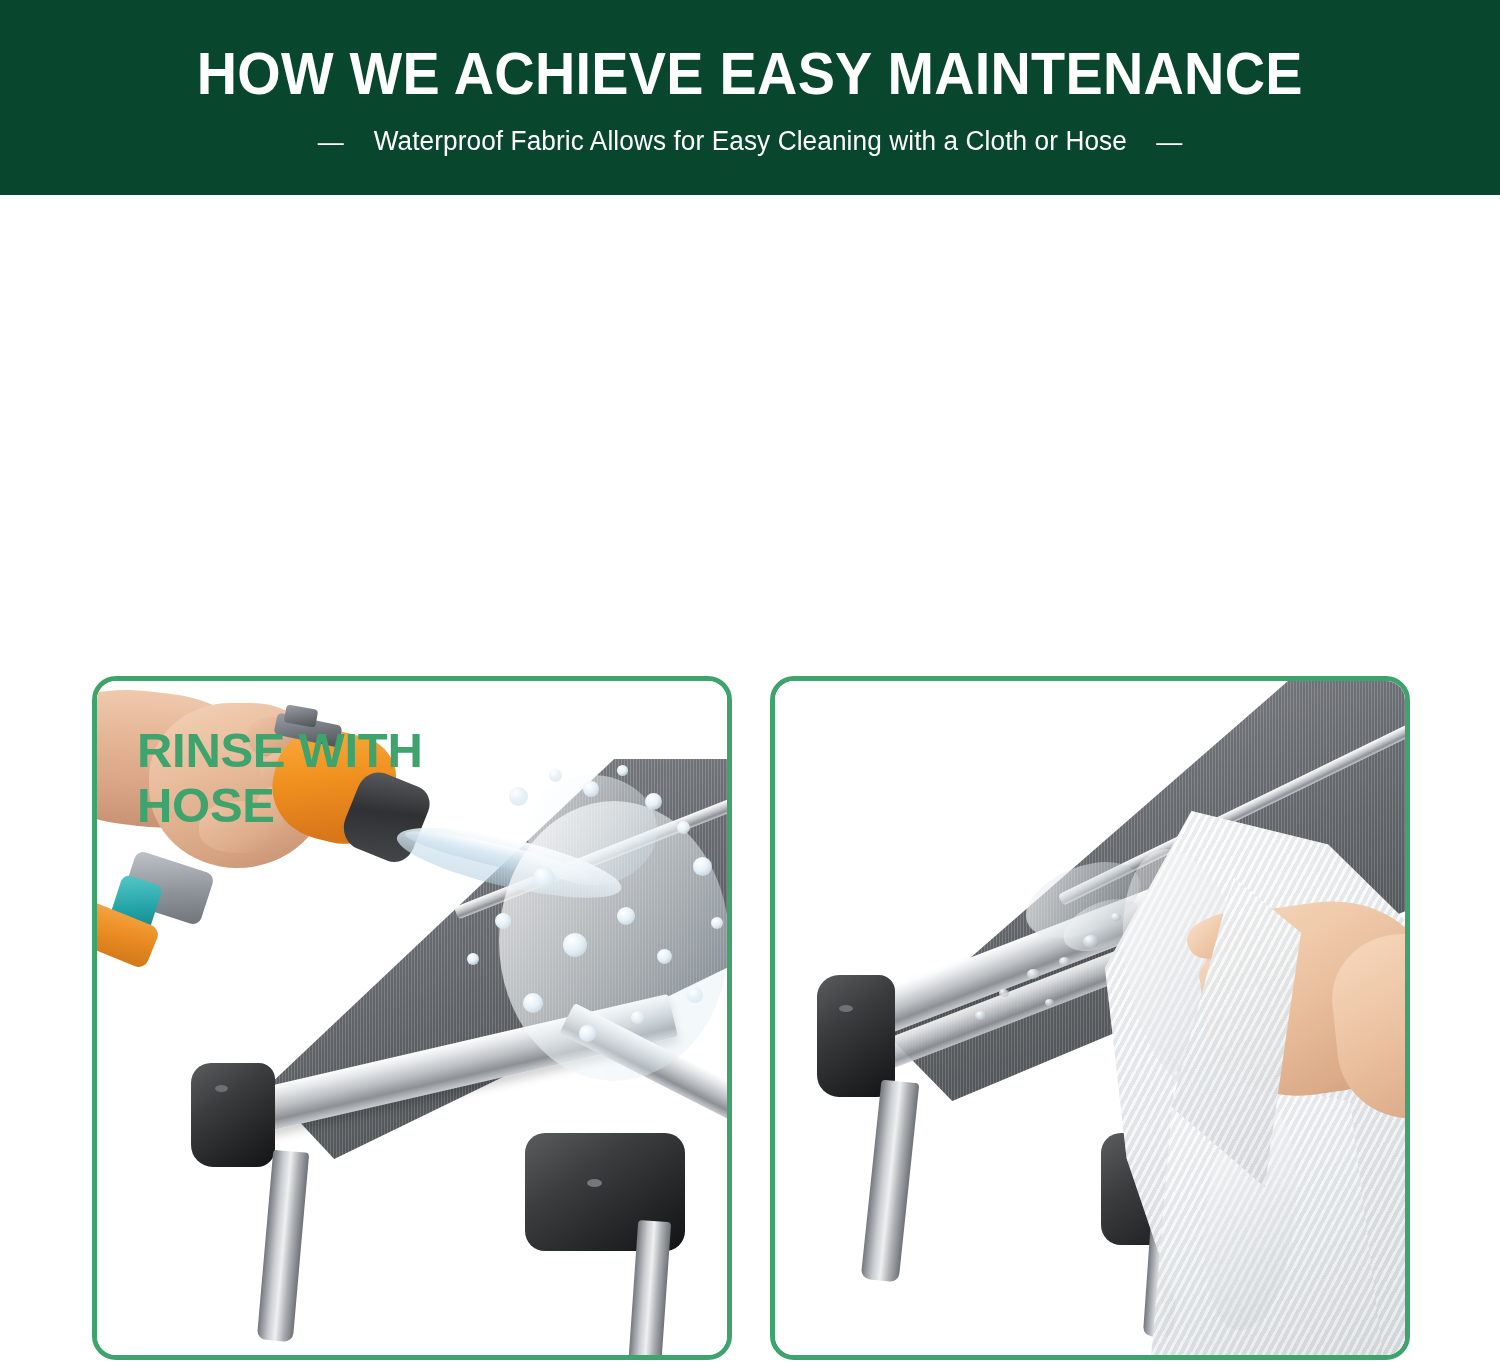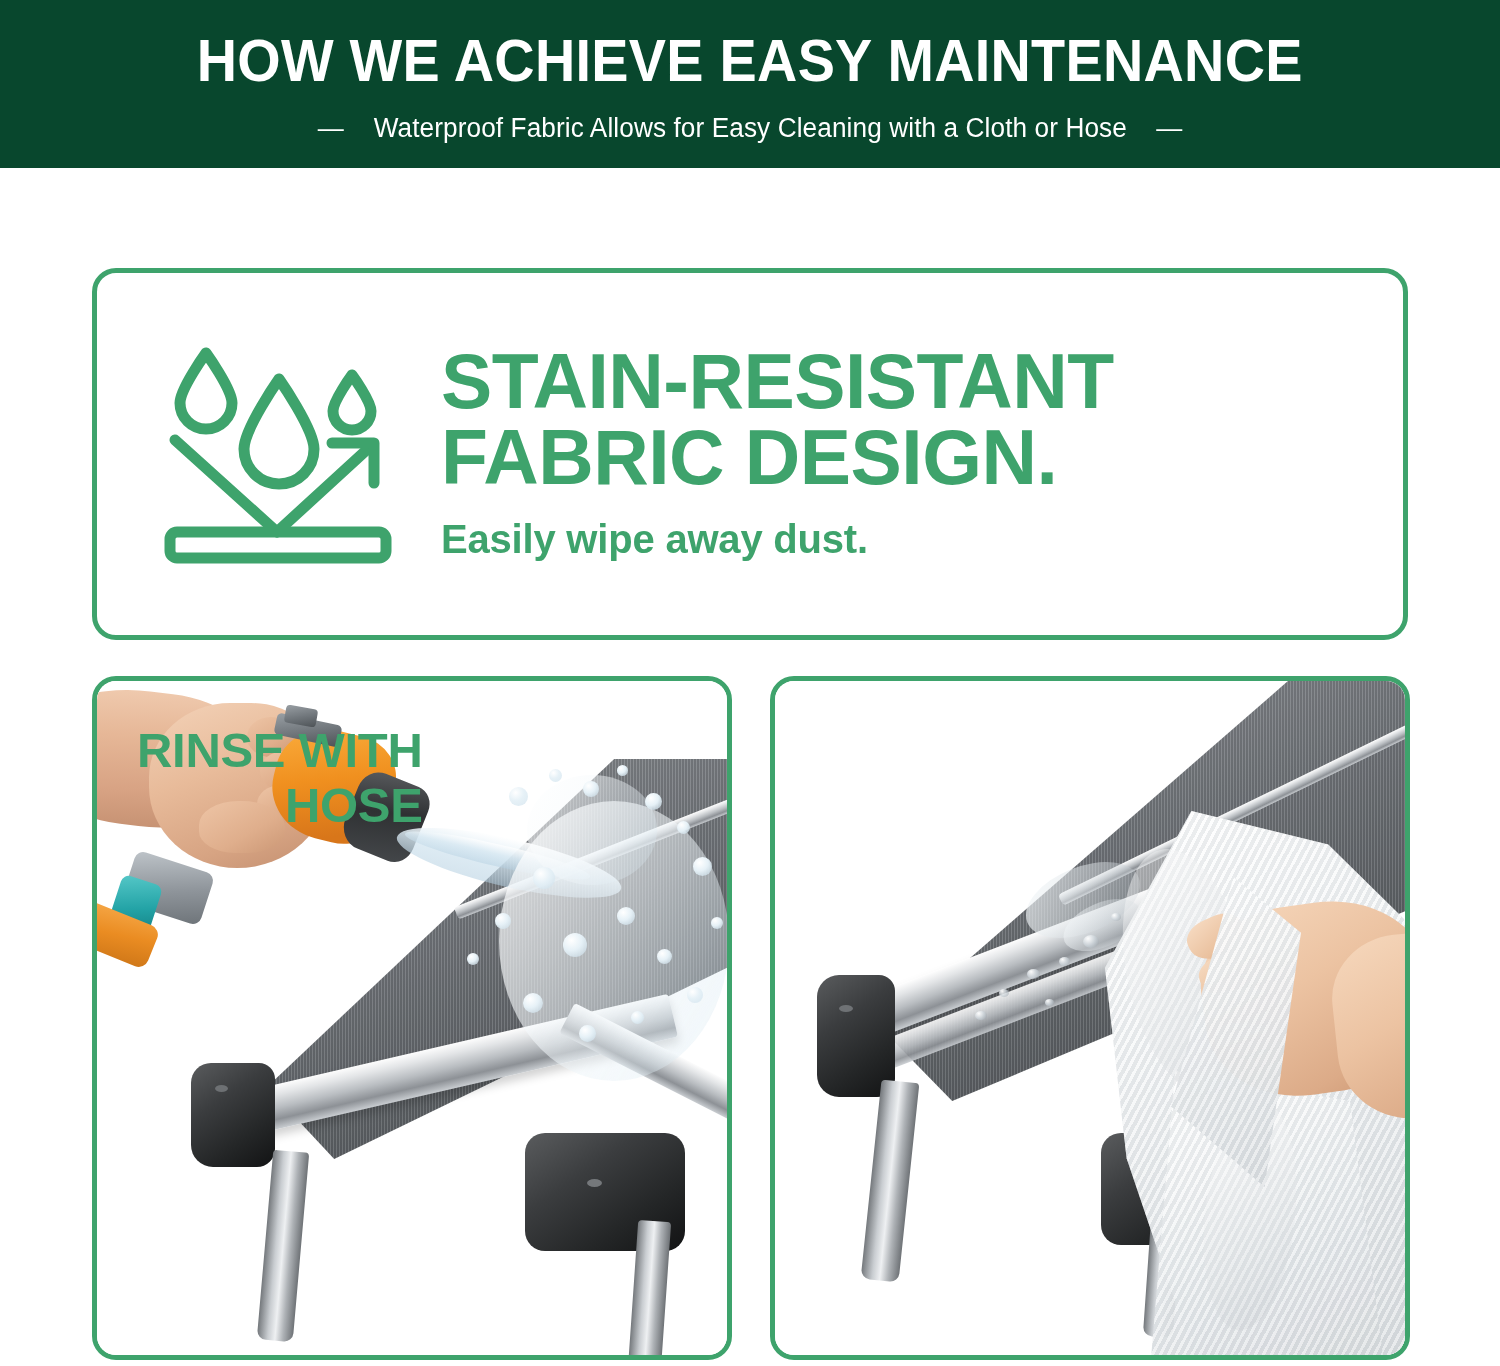--- a/index.html
+++ b/index.html
@@ -17,21 +17,21 @@
     width: 1500px;
     height: 1366px;
     background: #ffffff;
   }
 
   
   .header-band {
     position: absolute;
     left: 0; top: 0;
     width: 1500px;
-    height: 168px;
+    height: 195px;
     background: #08472d;
     display: flex;
     flex-direction: column;
     align-items: center;
     justify-content: center;
     padding-top: 6px;
   }
 
   .header-title {
     color: #ffffff;
@@ -121,21 +121,21 @@
     margin-top: 22px;
     letter-spacing: -0.2px;
   }
 
   
   .card-photo {
     top: 676px;
     width: 640px;
     height: 684px;
   }
-  .card-photo-left  { left: 92px; text-align: right; }
+  .card-photo-left  { left: 92px; }
   .card-photo-right { left: 770px; }
 
   .photo-heading {
     position: absolute;
     left: 40px;
     top: 42px;
     z-index: 6;
     color: #3ea36c;
     font-size: 49px;
     font-weight: 700;
@@ -285,50 +285,20 @@
 
   <div class="header-band">
     <div class="header-title">HOW WE ACHIEVE EASY MAINTENANCE</div>
     <div class="header-sub-row">
       <span class="header-dash">—</span>
       <span class="header-subtitle">Waterproof Fabric Allows for Easy Cleaning with a Cloth or Hose</span>
       <span class="header-dash">—</span>
     </div>
   </div>
 
-  <div class="card card-feature">
-
-    <div class="feature-icon-wrap">
-      <svg width="250" height="230" viewBox="0 0 250 230">
-        <g fill="none" stroke="#3ea36c" stroke-width="11" stroke-linecap="round" stroke-linejoin="round">
-
-          <path d="M48 14 C48 14 22 50 22 64 A26 26 0 0 0 74 64 C74 50 48 14 48 14 Z"></path>
-
-          <path d="M121 40 C121 40 86 90 86 110 A35 35 0 0 0 156 110 C156 90 121 40 121 40 Z"></path>
-
-          <path d="M194 36 C194 36 175 62 175 72 A19 19 0 0 0 213 72 C213 62 194 36 194 36 Z"></path>
-
-          <path d="M17 101 L119 193"></path>
-
-          <path d="M119 193 L214 106"></path>
-          <path d="M174 104 L216 104 L216 144"></path>
-        </g>
-
-        <rect x="12" y="193" width="216" height="26" rx="7" ry="7" fill="none" stroke="#3ea36c" stroke-width="11"></rect>
-      </svg>
-    </div>
-
-    <div class="feature-text">
-      <div class="feature-heading">
-        <div>STAIN-RESISTANT</div>
-        <div>FABRIC DESIGN.</div>
-      </div>
-      <div class="feature-sub">Easily wipe away dust.</div>
-    </div>
-  </div>
 
   <div class="card card-photo card-photo-left">
     <div class="photo-stage">
 
       <div class="cot-mesh" style="left:170px; top:78px; width:560px; height:400px;
                   clip-path: polygon(62% 0%, 100% 0%, 100% 40%, 12% 100%, 0% 82%);"></div>
 
       <div class="cot-rail" style="left:330px; top:72px; width:420px; height:13px;
                   transform: rotate(-21.5deg); transform-origin: right center;"></div>
 

